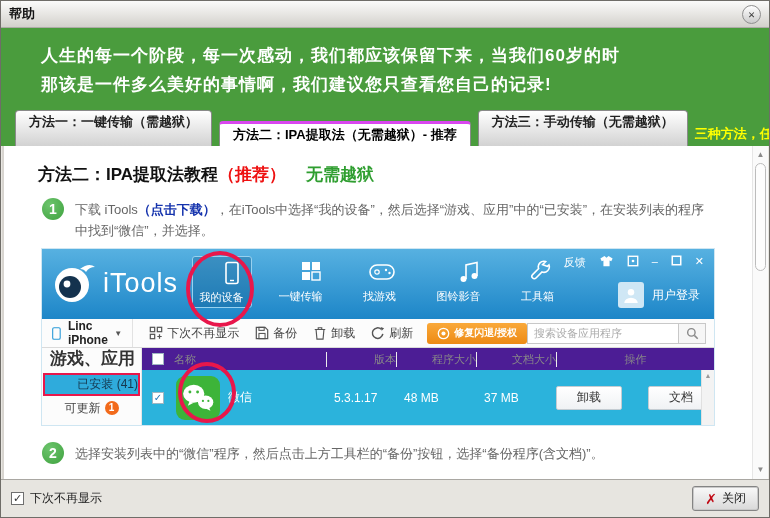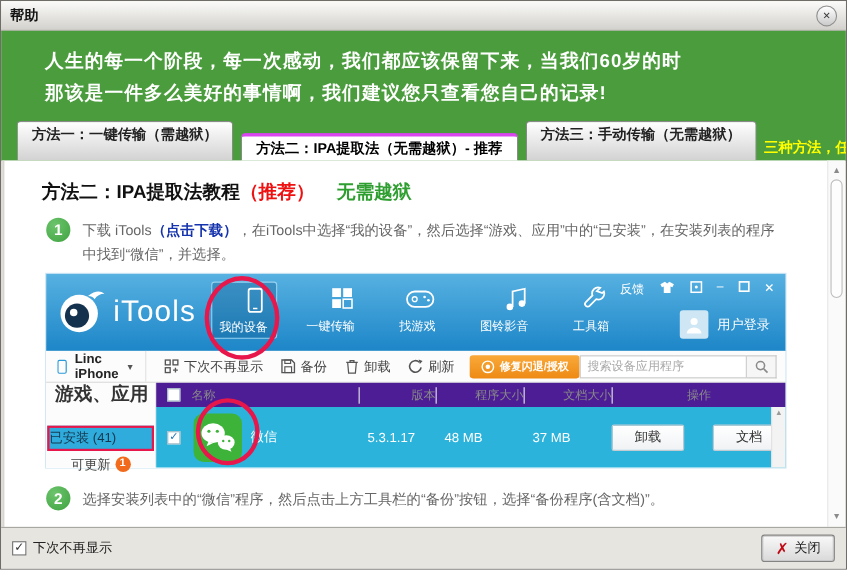--- a/index.html
+++ b/index.html
@@ -78,21 +78,21 @@
     display:flex; align-items:center; gap:4px; white-space:nowrap; }
   .search-wrap { margin-left:auto; margin-right:8px; display:flex; }
   .search-input { width:152px; height:21px; border:1px solid #c8c8c8; font-size:11px; padding:0 6px; color:#333; }
   .search-input::placeholder { color:#aaa; }
   .search-btn { width:27px; height:21px; border:1px solid #c8c8c8; border-left:none;
     background:#f6f6f6; display:flex; align-items:center; justify-content:center; }
 
   .it-body { display:flex; height:77px; background:#fff; }
   .it-sidebar { width:104px; border-right:1px solid #e6e6e6; background:#fcfcfc; }
   .sb-title { height:21px; line-height:21px; padding-left:8px; font-weight:bold; font-size:17px; color:#333; }
-  .sb-installed { margin:18px 1px 0; height:23px; line-height:19px; text-align:left;
+  .sb-installed { margin:4px 1px 0; height:23px; line-height:19px; text-align:right;
     background:#2fabdc; color:#15384f; font-size:12px; border:2px solid #e8174b; }
   .sb-updatable { height:24px; display:flex; align-items:center; justify-content:center;
     gap:4px; color:#444; font-size:12px; }
   .sb-badge { width:14px; height:14px; border-radius:50%; background:#f26a1b; color:#fff;
     font-size:10px; font-weight:bold; text-align:center; line-height:14px; }
 
   .it-table { flex:1; position:relative; }
   .t-head { height:22px; display:flex; align-items:center; font-size:11px; color:#888; background:#4c1d95;text-align:right; }
   .t-row { height:55px; display:flex; align-items:center; background:#2bb3dc; color:#fff; font-size:12px; }
   .c-check { width:32px; display:flex; justify-content:center; }

